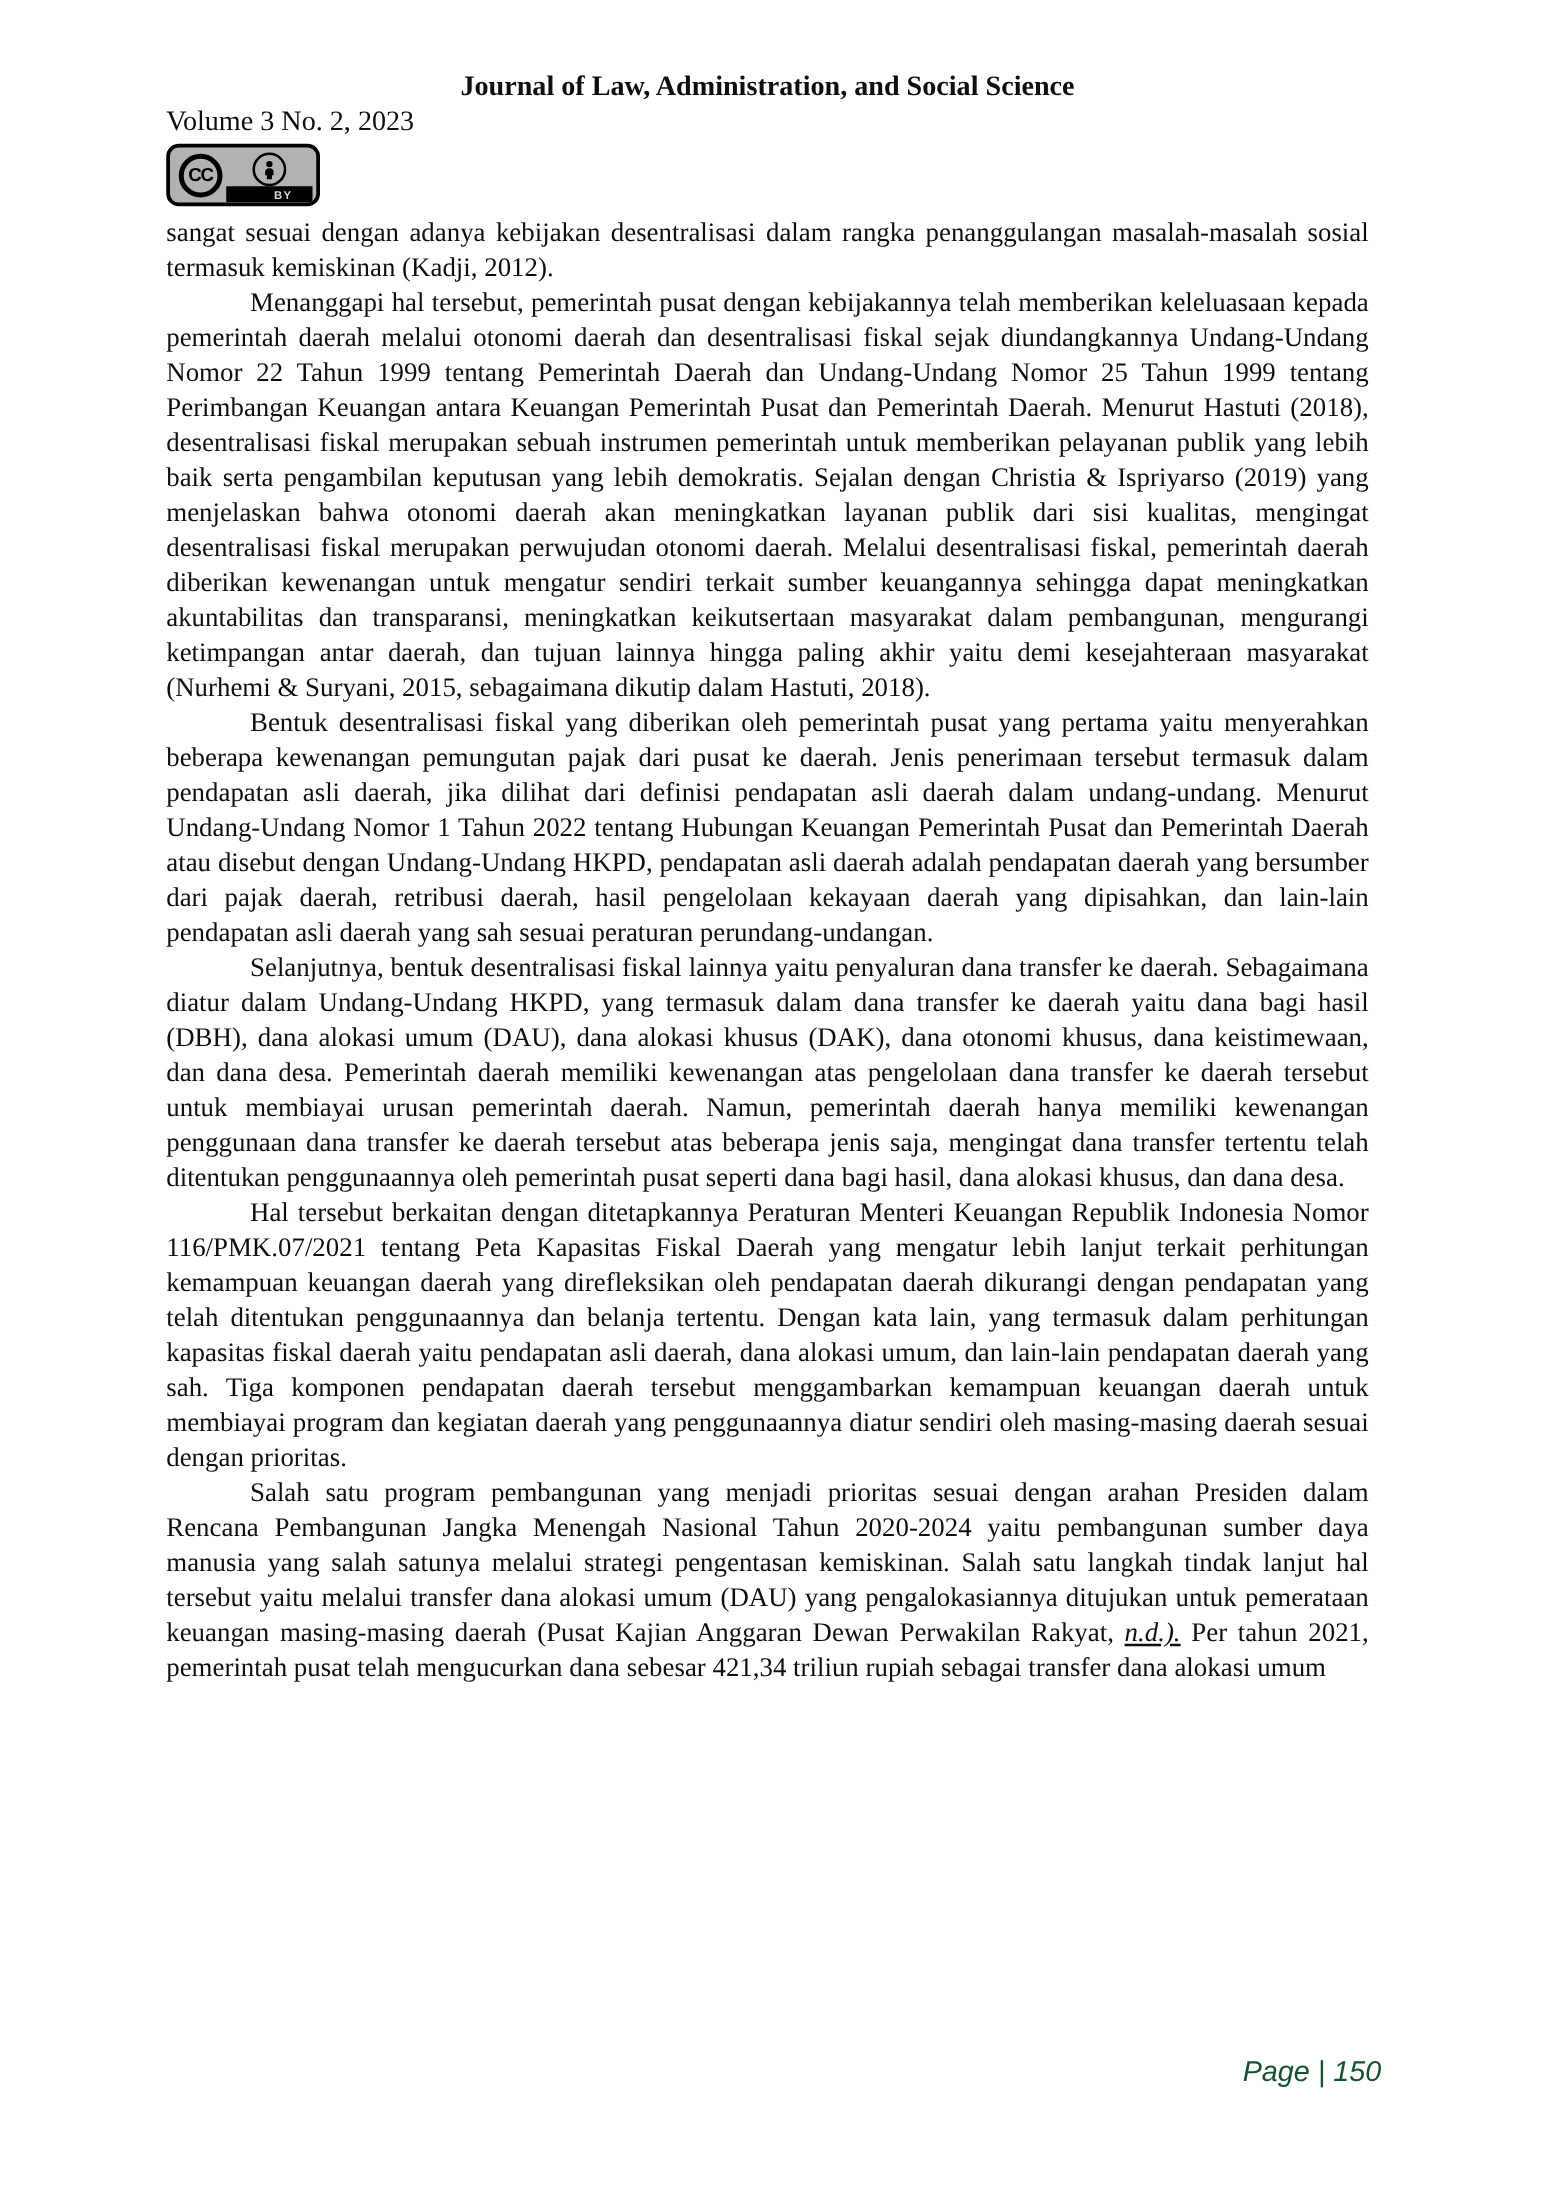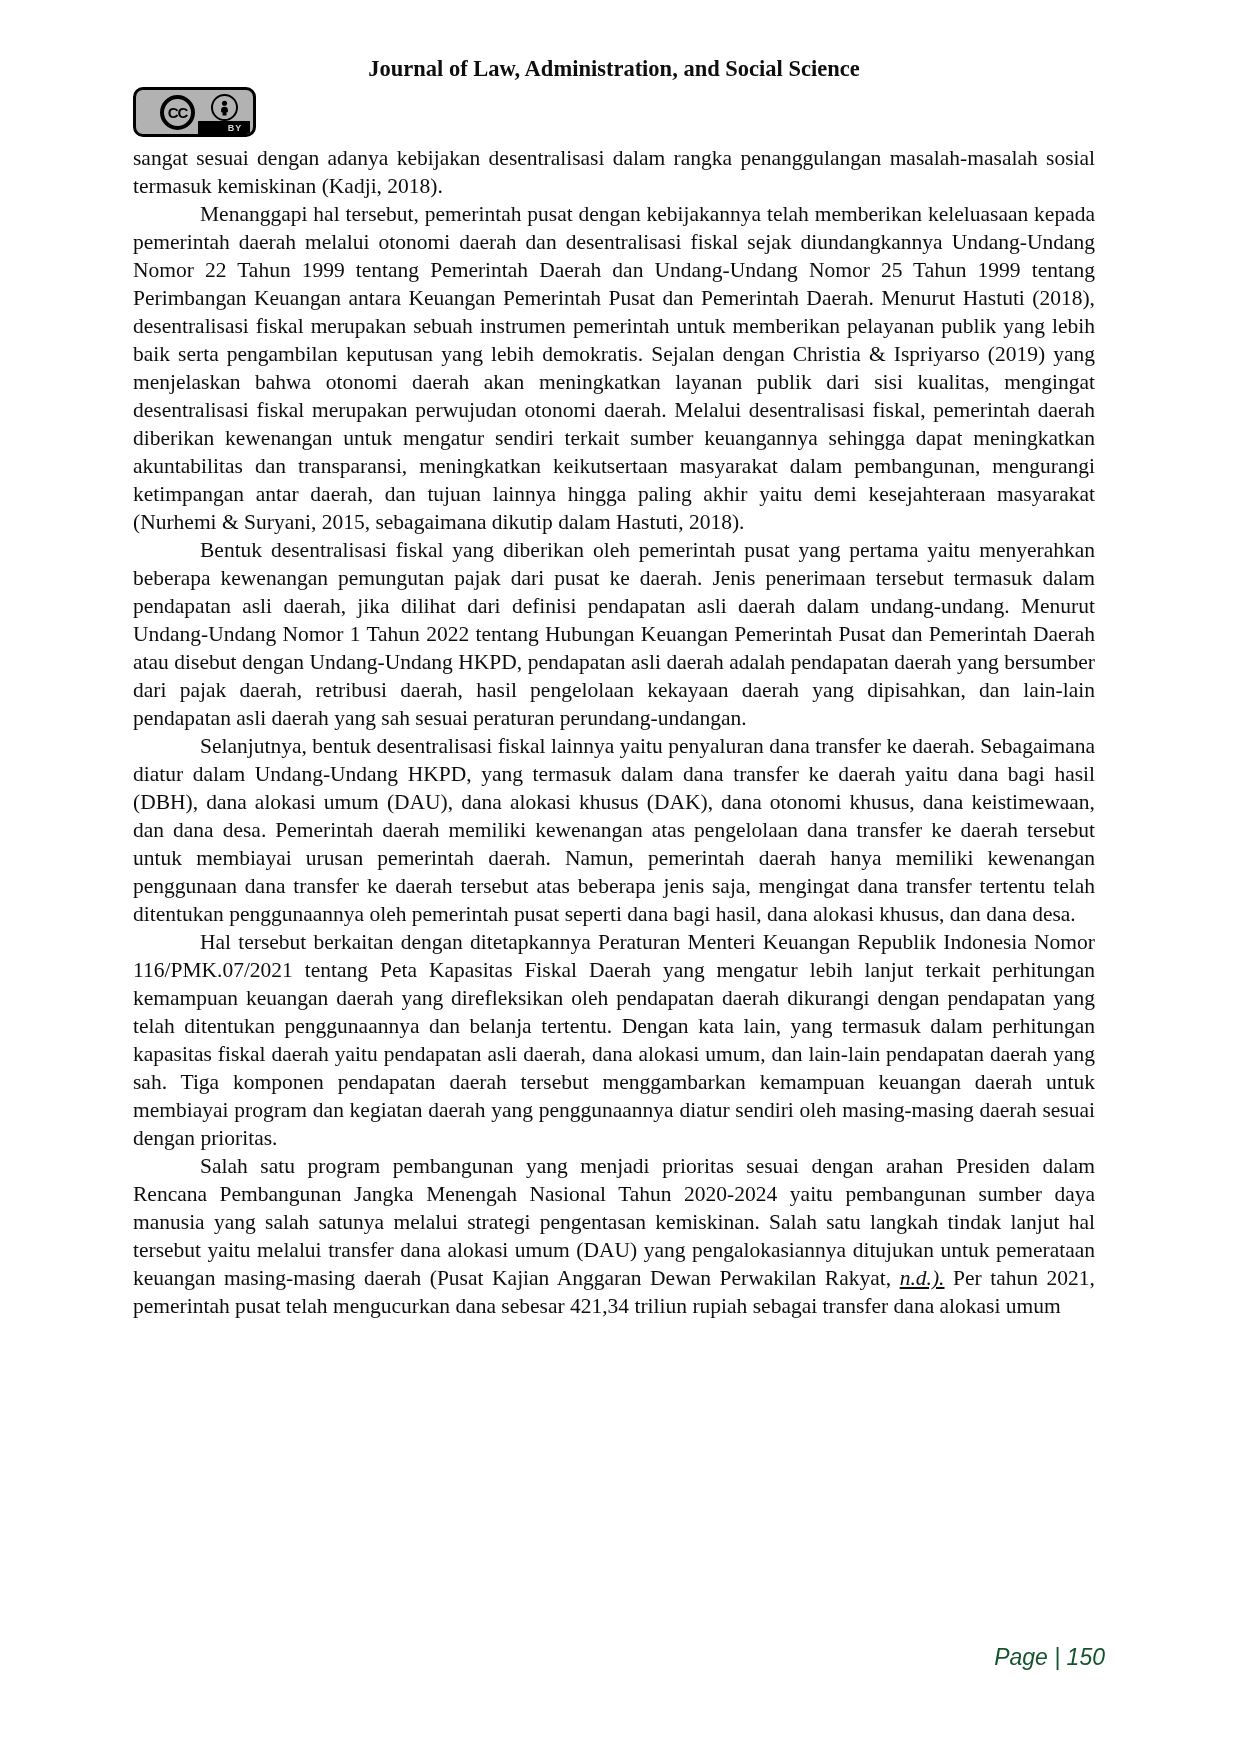--- a/index.html
+++ b/index.html
@@ -43,21 +43,21 @@
     border: 3px solid #000;
     border-radius: 10px;
     display: flex;
     align-items: center;
     overflow: hidden;
   }
   .cc-circle {
     box-sizing: border-box;
     width: 35px;
     height: 35px;
-    margin-left: 24px;
+    margin-left: 7px;
     border: 4px solid #000;
     border-radius: 50%;
     display: flex;
     align-items: center;
     justify-content: center;
     font-family: "Liberation Sans", sans-serif;
     font-weight: bold;
     font-size: 15px;
     letter-spacing: -1px;
     color: #000;
@@ -126,38 +126,39 @@
     color: #14532d;
   }
 </style>
 </head>
 <body>
 
 <div class="page">
 
   <header>
     <h1 class="journal-title">Journal of Law, Administration, and Social Science</h1>
+    <div class="volume-line">Volume 3 No. 2, 2023</div>
   </header>
 
   <div class="cc-badge">
     <div class="cc-circle">CC</div>
     <div class="by-section">
       <div class="person-circle">
         <svg width="17" height="17" viewBox="0 0 16 16" aria-hidden="true">
           <circle cx="8" cy="4" r="2.4" fill="#000"></circle>
           <path d="M8 7.2 c-2.4 0 -3.2 1.3 -3.2 3 v2.3 h1.3 v3 h3.8 v-3 h1.3 v-2.3 c0 -1.7 -0.8 -3 -3.2 -3 z" fill="#000"></path>
         </svg>
       </div>
       <div class="by-strip">BY</div>
     </div>
   </div>
 
   <article class="article">
 
-  <p class="body-paragraph"><span>sangat sesuai dengan adanya kebijakan desentralisasi dalam rangka penanggulangan masalah-masalah sosial termasuk kemiskinan (Kadji, 2018).</span></p>
+  <p class="body-paragraph"><span>sangat sesuai dengan adanya kebijakan desentralisasi dalam rangka penanggulangan masalah-masalah sosial termasuk kemiskinan (Kadji, 2012).</span></p>
       <p class="body-paragraph indent"><span>Menanggapi hal tersebut, pemerintah pusat dengan kebijakannya telah memberikan keleluasaan kepada pemerintah daerah melalui otonomi daerah dan desentralisasi fiskal sejak diundangkannya Undang-Undang Nomor 22 Tahun 1999 tentang Pemerintah Daerah dan Undang-Undang Nomor 25 Tahun 1999 tentang Perimbangan Keuangan antara Keuangan Pemerintah Pusat dan Pemerintah Daerah. Menurut Hastuti (2018), desentralisasi fiskal merupakan sebuah instrumen pemerintah untuk memberikan pelayanan publik yang lebih baik serta pengambilan keputusan yang lebih demokratis. Sejalan dengan Christia &amp; Ispriyarso (2019) yang menjelaskan bahwa otonomi daerah akan meningkatkan layanan publik dari sisi kualitas, mengingat desentralisasi fiskal merupakan perwujudan otonomi daerah. Melalui desentralisasi fiskal, pemerintah daerah diberikan kewenangan untuk mengatur sendiri terkait sumber keuangannya sehingga dapat meningkatkan akuntabilitas dan transparansi, meningkatkan keikutsertaan masyarakat dalam pembangunan, mengurangi ketimpangan antar daerah, dan tujuan lainnya hingga paling akhir yaitu demi kesejahteraan masyarakat (Nurhemi &amp; Suryani, 2015, sebagaimana dikutip dalam Hastuti, 2018).</span></p>
       <p class="body-paragraph indent"><span>Bentuk desentralisasi fiskal yang diberikan oleh pemerintah pusat yang pertama yaitu menyerahkan beberapa kewenangan pemungutan pajak dari pusat ke daerah. Jenis penerimaan tersebut termasuk dalam pendapatan asli daerah, jika dilihat dari definisi pendapatan asli daerah dalam undang-undang. Menurut Undang-Undang Nomor 1 Tahun 2022 tentang Hubungan Keuangan Pemerintah Pusat dan Pemerintah Daerah atau disebut dengan Undang-Undang HKPD, pendapatan asli daerah adalah pendapatan daerah yang bersumber dari pajak daerah, retribusi daerah, hasil pengelolaan kekayaan daerah yang dipisahkan, dan lain-lain pendapatan asli daerah yang sah sesuai peraturan perundang-undangan.</span></p>
       <p class="body-paragraph indent"><span>Selanjutnya, bentuk desentralisasi fiskal lainnya yaitu penyaluran dana transfer ke daerah. Sebagaimana diatur dalam Undang-Undang HKPD, yang termasuk dalam dana transfer ke daerah yaitu dana bagi hasil (DBH), dana alokasi umum (DAU), dana alokasi khusus (DAK), dana otonomi khusus, dana keistimewaan, dan dana desa. Pemerintah daerah memiliki kewenangan atas pengelolaan dana transfer ke daerah tersebut untuk membiayai urusan pemerintah daerah. Namun, pemerintah daerah hanya memiliki kewenangan penggunaan dana transfer ke daerah tersebut atas beberapa jenis saja, mengingat dana transfer tertentu telah ditentukan penggunaannya oleh pemerintah pusat seperti dana bagi hasil, dana alokasi khusus, dan dana desa.</span></p>
       <p class="body-paragraph indent"><span>Hal tersebut berkaitan dengan ditetapkannya Peraturan Menteri Keuangan Republik Indonesia Nomor 116/PMK.07/2021 tentang Peta Kapasitas Fiskal Daerah yang mengatur lebih lanjut terkait perhitungan kemampuan keuangan daerah yang direfleksikan oleh pendapatan daerah dikurangi dengan pendapatan yang telah ditentukan penggunaannya dan belanja tertentu. Dengan kata lain, yang termasuk dalam perhitungan kapasitas fiskal daerah yaitu pendapatan asli daerah, dana alokasi umum, dan lain-lain pendapatan daerah yang sah. Tiga komponen pendapatan daerah tersebut menggambarkan kemampuan keuangan daerah untuk membiayai program dan kegiatan daerah yang penggunaannya diatur sendiri oleh masing-masing daerah sesuai dengan prioritas.</span></p>
       <p class="body-paragraph indent"><span>Salah satu program pembangunan yang menjadi prioritas sesuai dengan arahan Presiden dalam Rencana Pembangunan Jangka Menengah Nasional Tahun 2020-2024 yaitu pembangunan sumber daya manusia yang salah satunya melalui strategi pengentasan kemiskinan. Salah satu langkah tindak lanjut hal tersebut yaitu melalui transfer dana alokasi umum (DAU) yang pengalokasiannya ditujukan untuk pemerataan keuangan masing-masing daerah (Pusat Kajian Anggaran Dewan Perwakilan Rakyat, </span><span class="italic">n.d.).</span><span> Per tahun 2021, pemerintah pusat telah mengucurkan dana sebesar 421,34 triliun rupiah sebagai transfer dana alokasi umum</span></p>
     </article>
 
 </div>
 
 <div class="page-footer">Page | 150</div>

